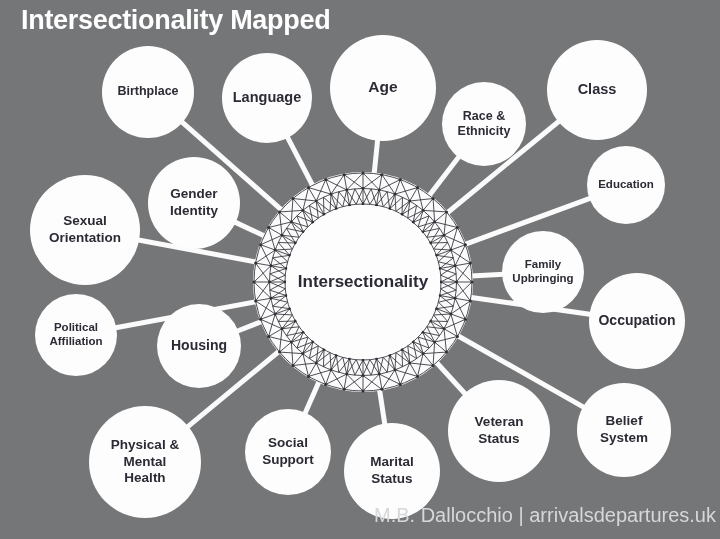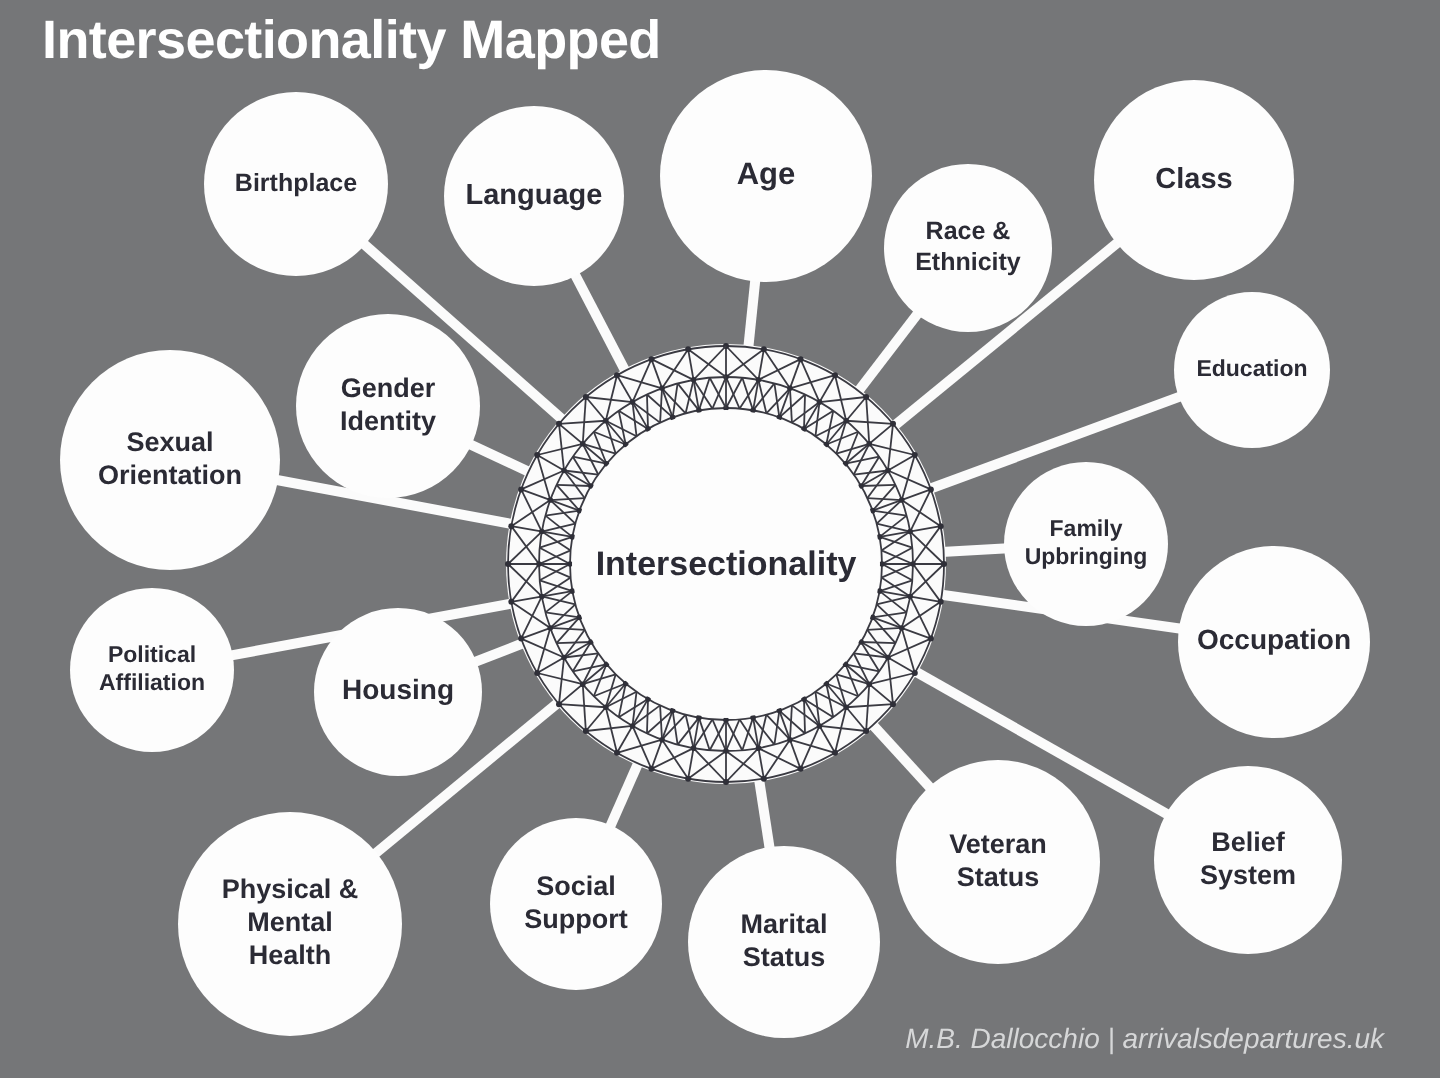--- a/index.html
+++ b/index.html
@@ -21,27 +21,26 @@
     top: 5px;
     font-size: 27px;
     font-weight: bold;
     color: #ffffff;
     letter-spacing: -0.3px;
     z-index: 40;
     white-space: nowrap;
   }
   #footer {
     position: absolute;
-    right: 28px;
+    right: 4px;
     bottom: 12px;
-    font-size: 14px;
+    font-size: 20px;
     color: #d6d7d8;
     z-index: 40;
     white-space: nowrap;
-    font-style: italic;
   }
   svg#diagram {
     position: absolute;
     left: 0; top: 0;
     width: 720px;
     height: 539px;
     z-index: 10;
   }
   .node-circle {
     fill: #fdfdfd;

